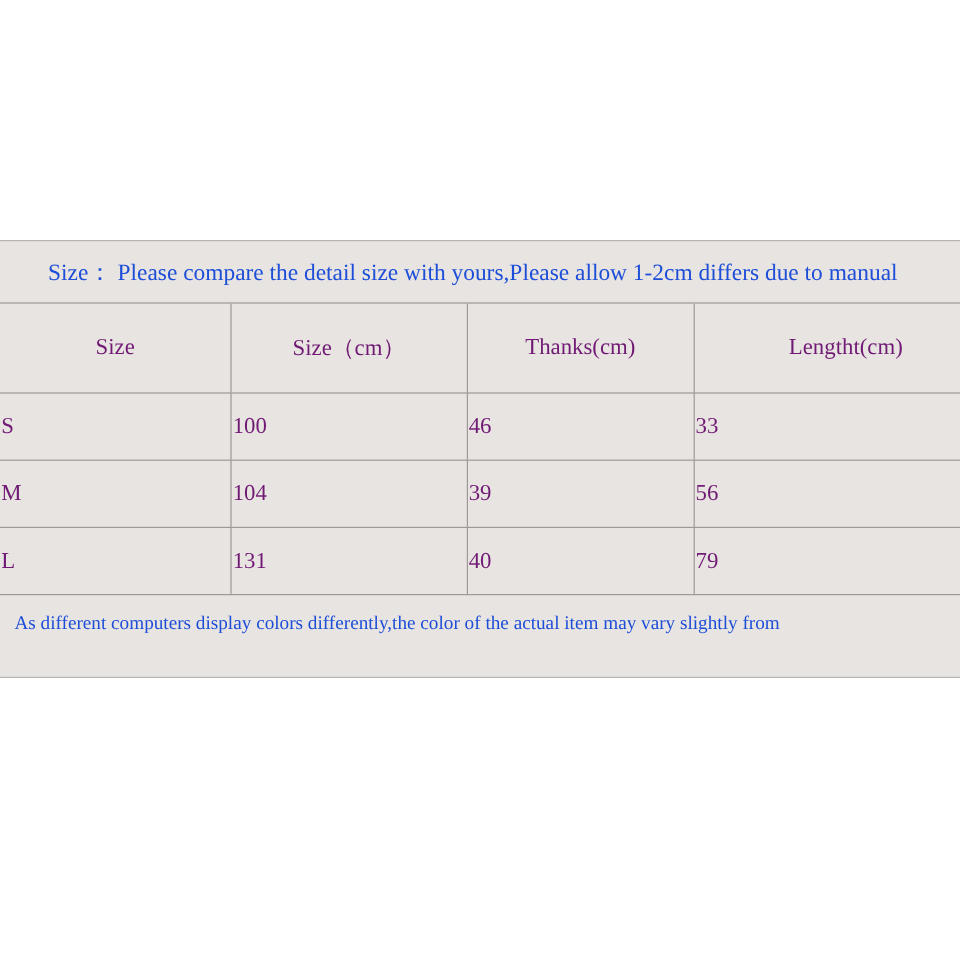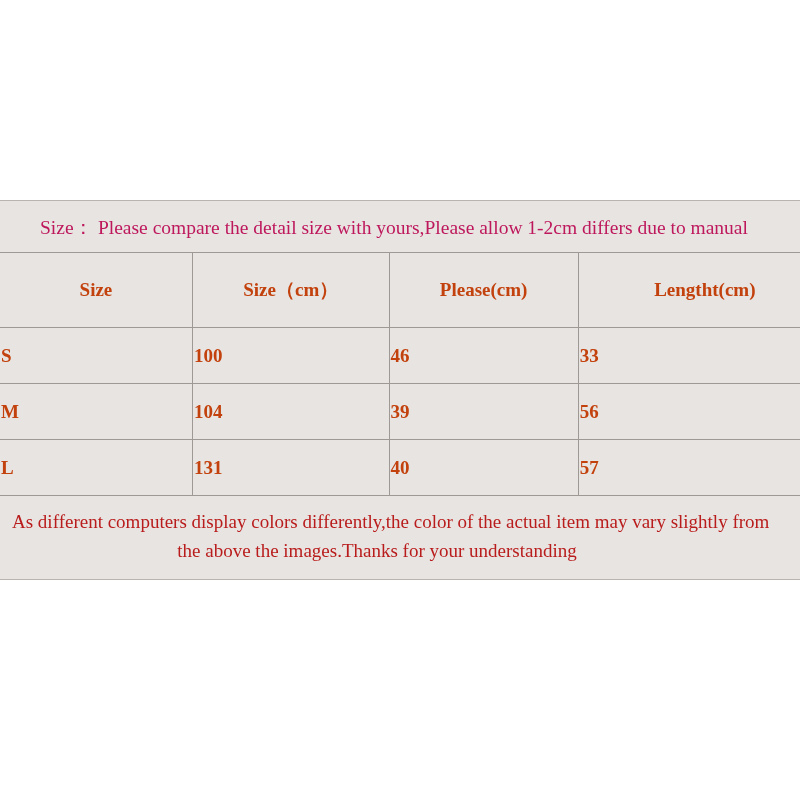--- a/index.html
+++ b/index.html
@@ -27,40 +27,40 @@
     width: 800px;
     background: #e8e4e1;
     border-top: 1px solid #b9b4b0;
     border-bottom: 1px solid #b9b4b0;
     box-sizing: border-box;
   }
   .note-top {
     padding: 13px 34px 10px 40px;
     font-size: 19.5px;
     line-height: 1.45;
-    color: #be185d;
+    color: #1d4ed8;
     border-bottom: 1px solid #9e9994;
     box-sizing: border-box;
   }
   .note-top .line2 {
     display: block;
     padding-left: 16px;
   }
   table.size-table {
     width: 100%;
     border-collapse: collapse;
     table-layout: fixed;
   }
   table.size-table th,
   table.size-table td {
     border: 1px solid #9e9994;
     border-left: none;
     border-right: none;
-    font-weight: bold;
-    color: #c2410c;
+    font-weight: normal;
+    color: #701a75;
   }
   table.size-table th.col-sep,
   table.size-table td.col-sep {
     border-right: 1px solid #9e9994;
   }
   table.size-table th {
     height: 72px;
     font-size: 19px;
     border-top: none;
   }
@@ -69,24 +69,24 @@
     font-size: 19px;
   }
   table.size-table tr.last-row td {
     border-bottom: 1px solid #9e9994;
   }
   .col-size { width: 25%; }
   .col-bust { width: 25.5%; }
   .col-shoulder { width: 24.5%; }
   .col-length { width: 25%; padding-left: 32px; }
   .note-bottom {
-    padding: 12px 18px 14px 12px;
-    font-size: 19px;
+    padding: 12px 18px 32px 12px;
+    font-size: 16px;
     line-height: 1.5;
-    color: #b91c1c;
+    color: #1d4ed8;
     box-sizing: border-box;
   }
   .note-bottom .l1 { display: block; }
   .note-bottom .l2 { display: block; text-align: center; padding-right: 40px; }
 </style>
 </head>
 <body>
 
 <div id="page">
 
@@ -94,46 +94,45 @@
 
     <div class="note-top">
       <span>Size：  Please compare the detail size with yours,Please allow 1-2cm differs due to manual</span>
     </div>
 
     <table class="size-table">
       <thead>
         <tr>
           <th class="col-size col-sep">Size</th>
           <th class="col-bust col-sep">Size（cm）</th>
-          <th class="col-shoulder col-sep">Please(cm)</th>
+          <th class="col-shoulder col-sep">Thanks(cm)</th>
           <th class="col-length">Lengtht(cm)</th>
         </tr>
       </thead>
       <tbody>
         <tr>
           <td class="col-sep">S</td>
           <td class="col-sep">100</td>
           <td class="col-sep">46</td>
           <td>33</td>
         </tr>
         <tr>
           <td class="col-sep">M</td>
           <td class="col-sep">104</td>
           <td class="col-sep">39</td>
           <td>56</td>
         </tr>
         <tr class="last-row">
           <td class="col-sep">L</td>
           <td class="col-sep">131</td>
           <td class="col-sep">40</td>
-          <td>57</td>
+          <td>79</td>
         </tr>
       </tbody>
     </table>
 
     <div class="note-bottom">
       <span class="l1">As different computers display colors differently,the color of the actual item may vary slightly from</span>
-      <span class="l2">the above the images.Thanks for your understanding</span>
     </div>
 
   </div>
 
 </div>
 
 </body></html>

